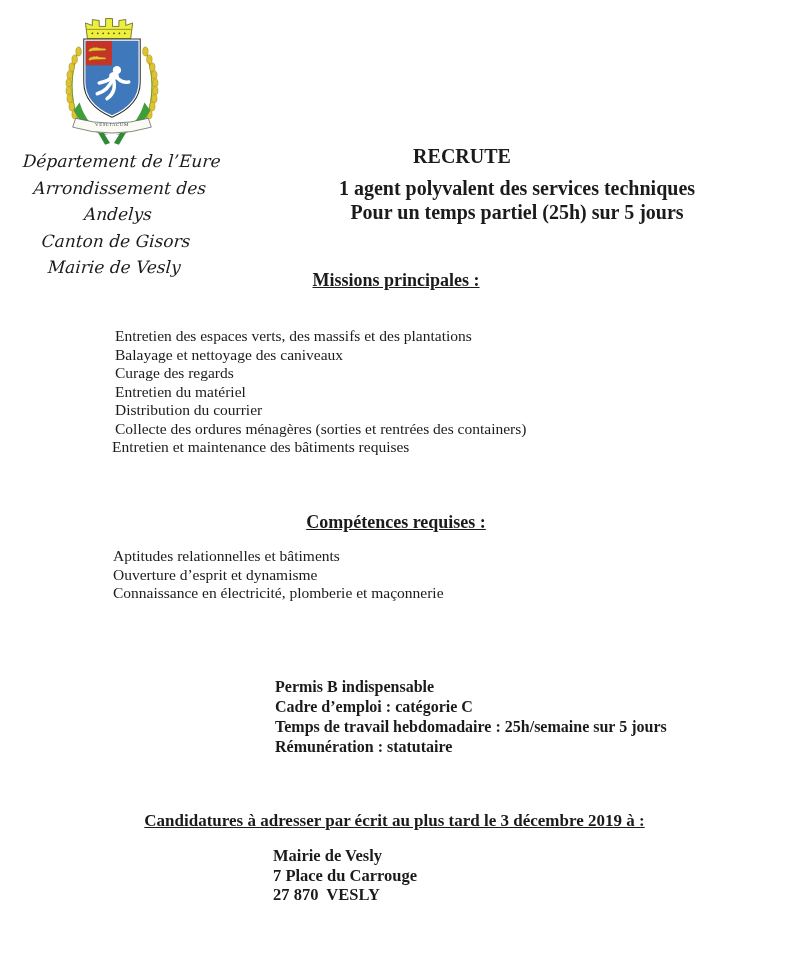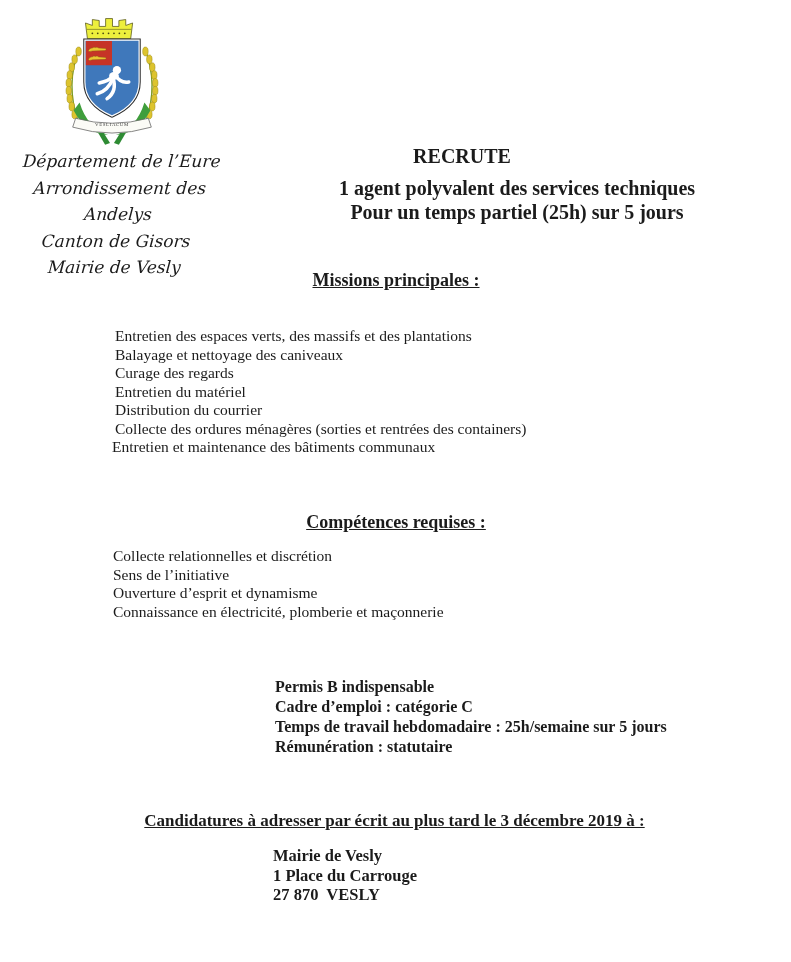--- a/index.html
+++ b/index.html
@@ -130,39 +130,38 @@
   <div class="abs center title-line" style="left:292px;top:201px;width:450px;">Pour un temps partiel (25h) sur 5 jours</div>
 
   <div class="abs center heading" style="left:286px;top:270px;width:220px;">Missions principales :</div>
   <div class="abs plainlist missions-list" style="left:115px;top:327px;width:560px;">
     <div>Entretien des espaces verts, des massifs et des plantations</div>
     <div>Balayage et nettoyage des caniveaux</div>
     <div>Curage des regards</div>
     <div>Entretien du matériel</div>
     <div>Distribution du courrier</div>
     <div>Collecte des ordures ménagères (sorties et rentrées des containers)</div>
-    <div style="margin-left:-3px;">Entretien et maintenance des bâtiments communaux</div>
+    <div style="margin-left:-3px;">Entretien et maintenance des bâtiments requises</div>
   </div>
 
   <div class="abs center heading" style="left:286px;top:512px;width:220px;">Compétences requises :</div>
   <div class="abs plainlist competences-list" style="left:113px;top:547px;width:560px;">
-    <div>Collecte relationnelles et discrétion</div>
-    <div>Sens de l’initiative</div>
+    <div>Aptitudes relationnelles et bâtiments</div>
     <div>Ouverture d’esprit et dynamisme</div>
     <div>Connaissance en électricité, plomberie et maçonnerie</div>
   </div>
 
   <div class="abs conditions-list" style="left:275px;top:677px;width:480px;">
     <div>Permis B indispensable</div>
     <div>Cadre d’emploi : catégorie C</div>
     <div>Temps de travail hebdomadaire : 25h/semaine sur 5 jours</div>
     <div>Rémunération : statutaire</div>
   </div>
 
   <div class="abs center apply-heading" style="left:122px;top:811px;width:545px;">Candidatures à adresser par écrit au plus tard le 3 décembre 2019 à :</div>
 
   <div class="abs address-list" style="left:273px;top:846px;width:420px;">
     <div>Mairie de Vesly</div>
-    <div>1 Place du Carrouge</div>
+    <div>7 Place du Carrouge</div>
     <div>27 870  VESLY</div>
   </div>
 
 </div>
 
 </body></html>

